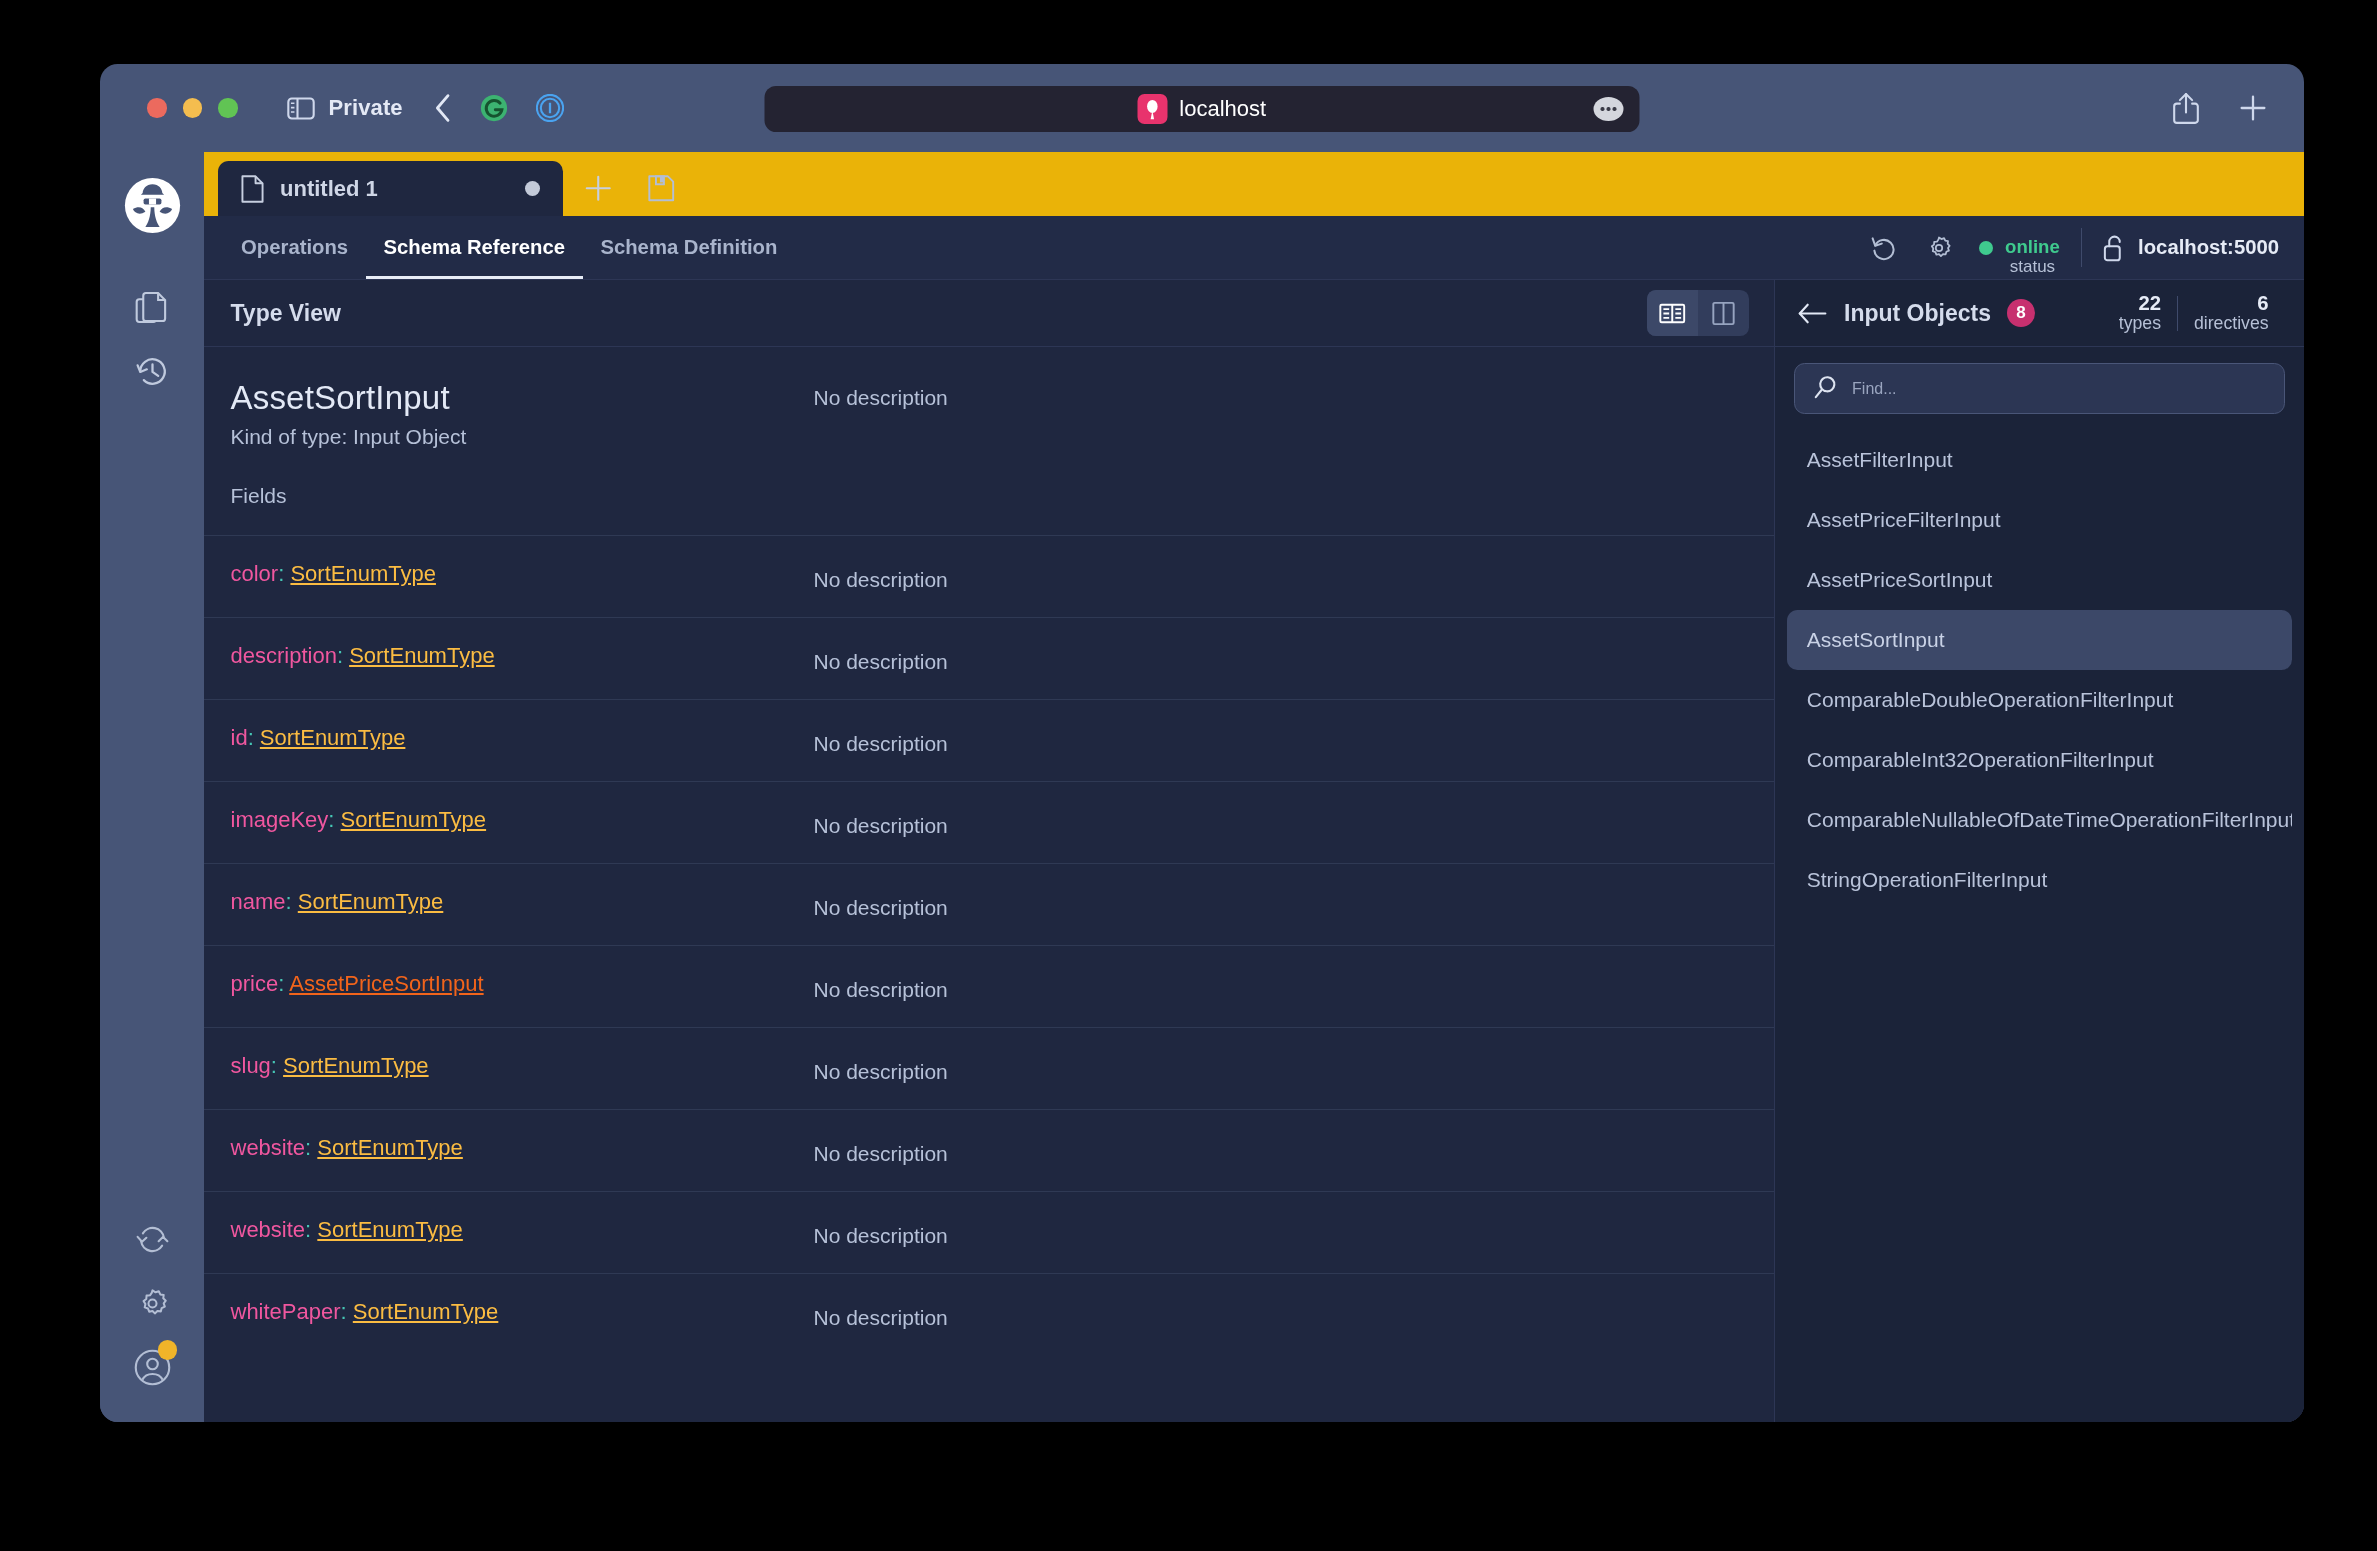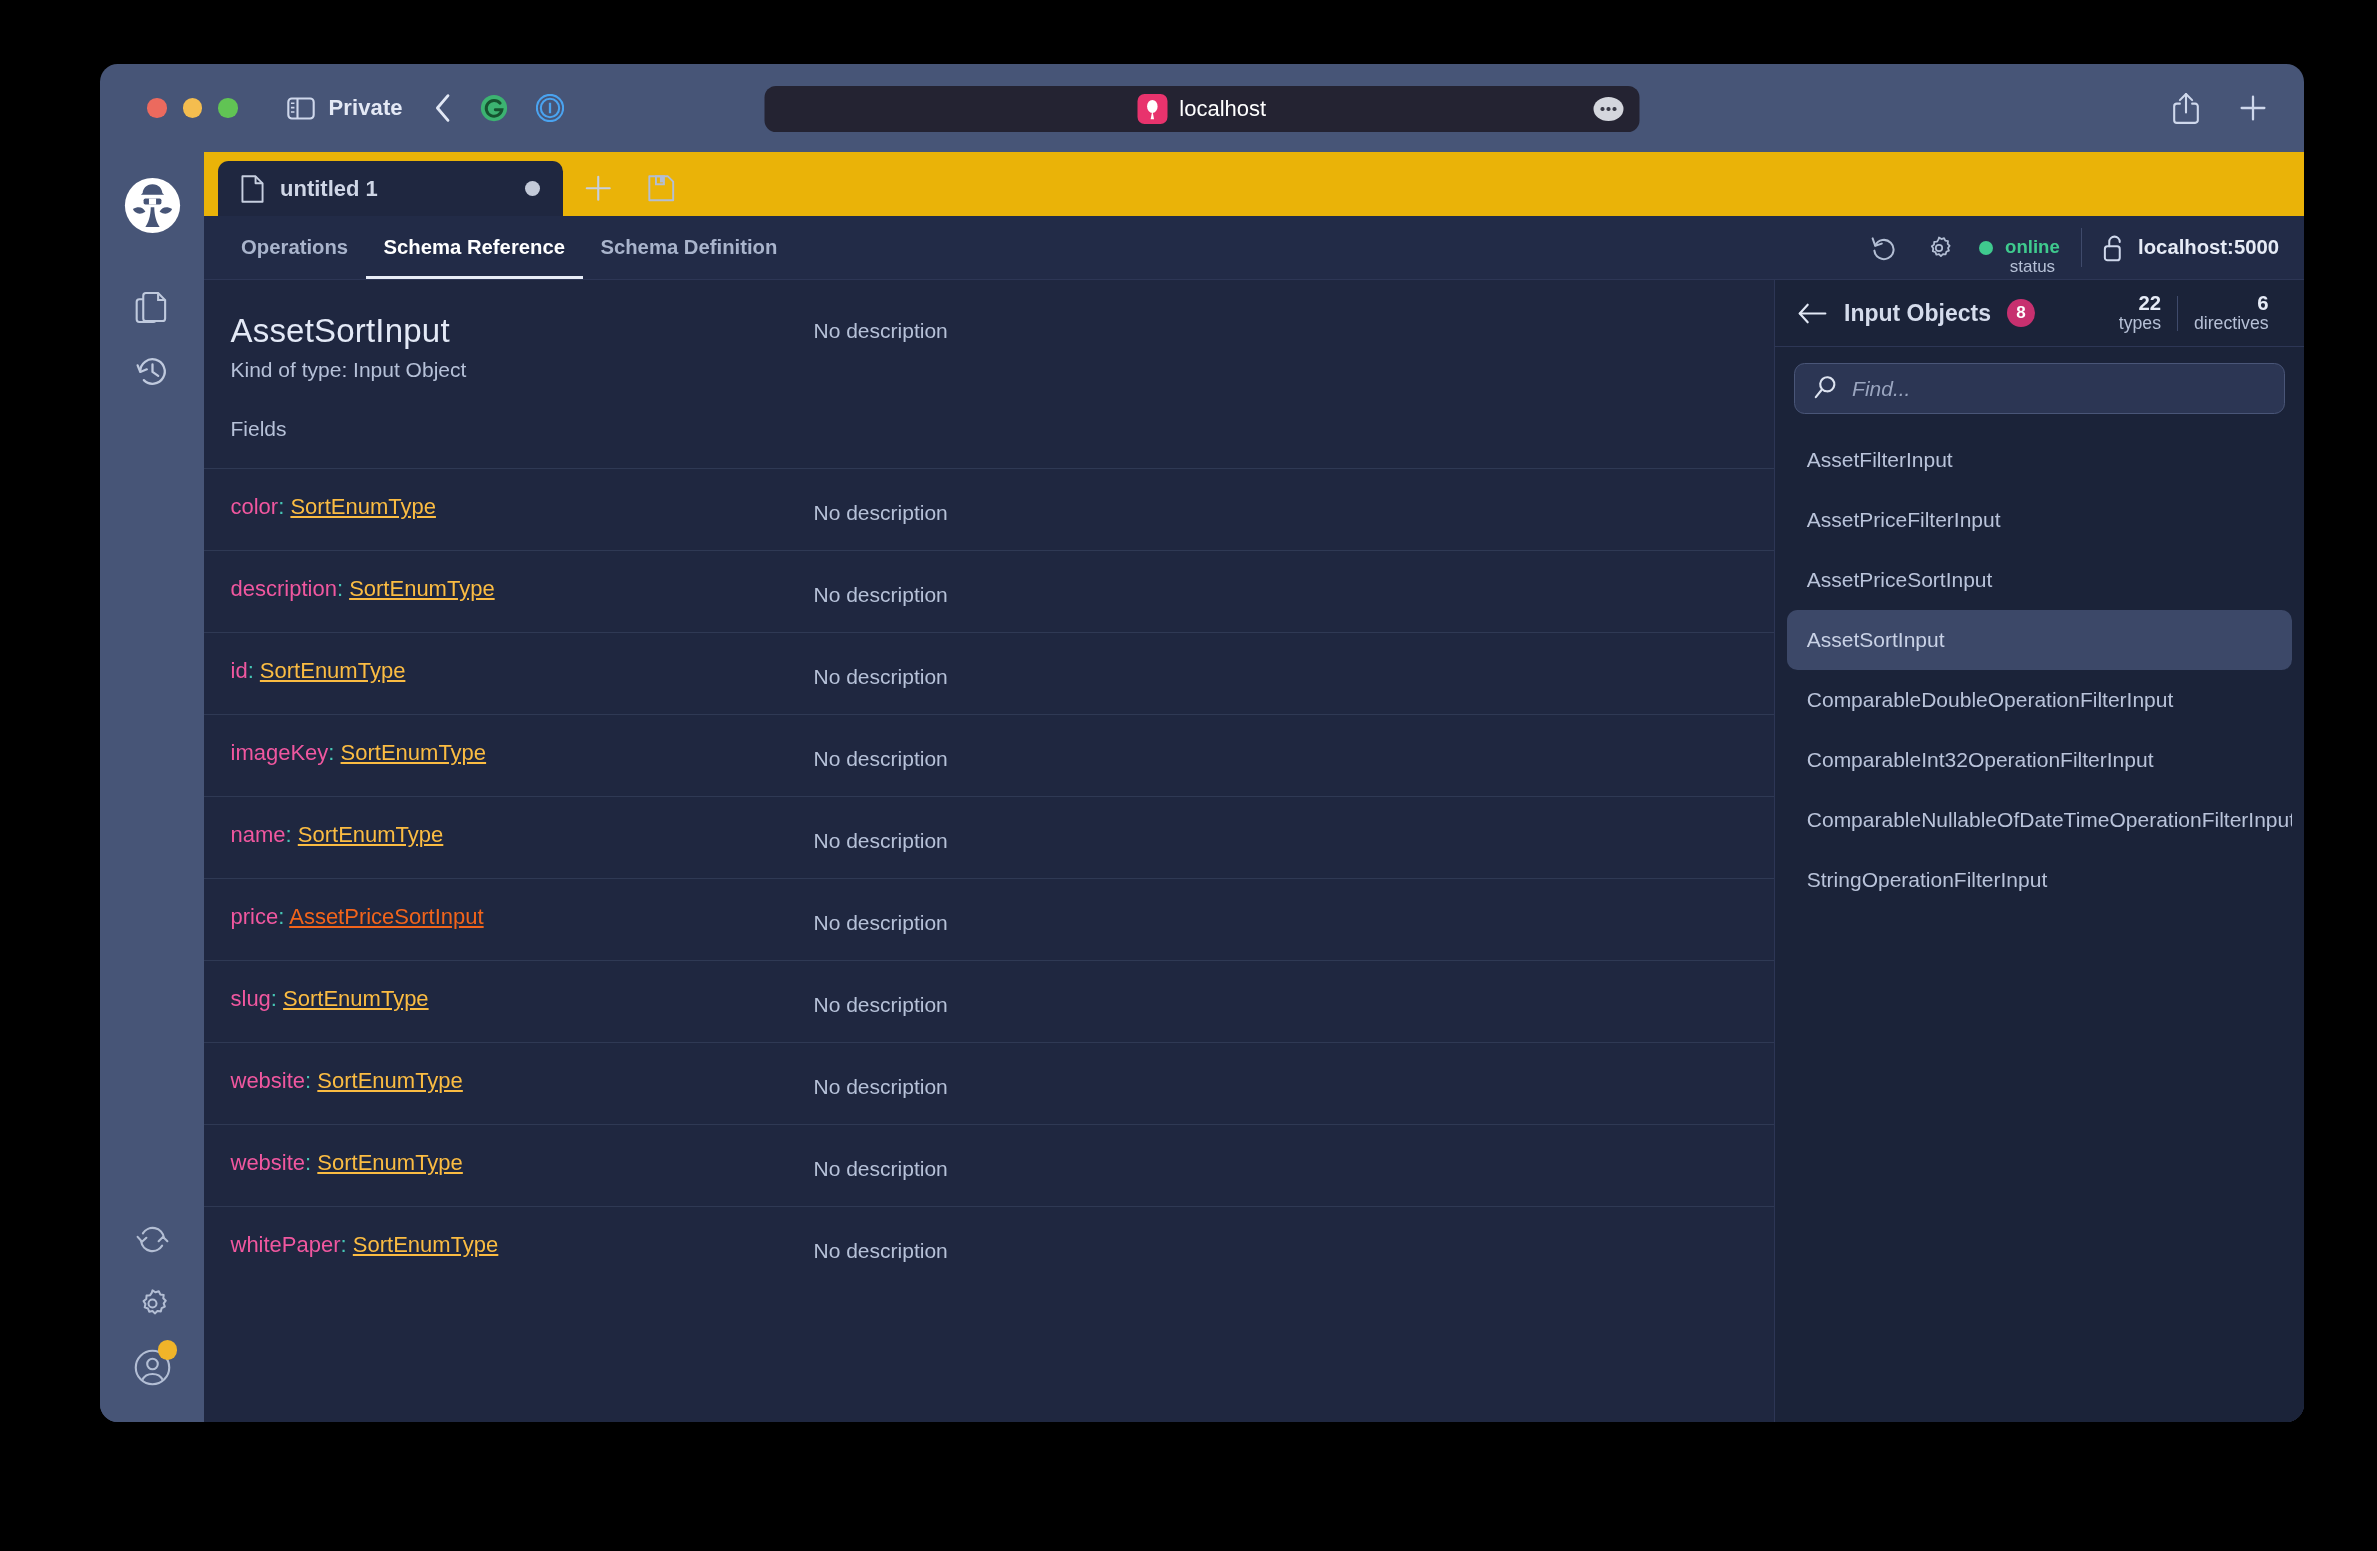--- a/index.html
+++ b/index.html
@@ -287,23 +287,22 @@
     background: #2c3category;
     background: #2c3654;
     border: 0.9px solid #4a5678;
     border-radius: 10.6px;
     display: flex; align-items: center;
     padding: 0 17.7px; gap: 14px;
   }
   .search-input {
     flex: 1 1 auto;
     background: transparent; border: none; outline: none;
-    color: #14b8a6; font-size: 21px;
+    color: #14b8a6; font-size: 16px;
     font-family: "Liberation Sans", sans-serif;
-    font-style: italic;
   }
   .search-input::placeholder { color: #9aa5bf; }
 
   .type-list { padding: 7px 12.4px; overflow: hidden; }
   .type-item {
     height: 60px;
     display: flex; align-items: center;
     padding: 0 19.4px;
     color: #b9c3da; font-size: 21px;
     border-radius: 10.6px;
@@ -521,20 +520,43 @@
                 </svg>
             </span>
             <span class="endpoint-text">localhost:5000</span>
           </div>
         </div>
       </div>
 
       <div class="content">
 
         <div class="typeview">
+          <div class="typeview-head">
+            <span class="typeview-title">Type View</span>
+            <div class="viewtoggle">
+              <span class="vt-btn active">
+                <svg width="26.5" height="23" viewBox="0 0 30 26">
+                    <rect x="1.5" y="3" width="27" height="20" rx="1.5" fill="none" stroke="#ffffff" stroke-width="2.2"></rect>
+                    <line x1="15" y1="3" x2="15" y2="23" stroke="#ffffff" stroke-width="2.2"></line>
+                    <line x1="5" y1="8" x2="11.5" y2="8" stroke="#ffffff" stroke-width="2"></line>
+                    <line x1="5" y1="13" x2="11.5" y2="13" stroke="#ffffff" stroke-width="2"></line>
+                    <line x1="5" y1="18" x2="11.5" y2="18" stroke="#ffffff" stroke-width="2"></line>
+                    <line x1="18.5" y1="8" x2="25" y2="8" stroke="#ffffff" stroke-width="2"></line>
+                    <line x1="18.5" y1="13" x2="25" y2="13" stroke="#ffffff" stroke-width="2"></line>
+                    <line x1="18.5" y1="18" x2="25" y2="18" stroke="#ffffff" stroke-width="2"></line>
+                  </svg>
+              </span>
+              <span class="vt-btn">
+                <svg width="23" height="25" viewBox="0 0 26 28">
+                    <rect x="1.5" y="2" width="23" height="24" rx="1.5" fill="none" stroke="#97a4c0" stroke-width="2.2"></rect>
+                    <line x1="13" y1="2" x2="13" y2="26" stroke="#97a4c0" stroke-width="2.2"></line>
+                  </svg>
+              </span>
+            </div>
+          </div>
 
           <div class="typeview-body">
             <div class="type-header">
               <div class="type-header-left">
                 <div class="type-name">AssetSortInput</div>
                 <div class="type-kind">Kind of type: Input Object</div>
                 <div class="type-fields-label">Fields</div>
               </div>
               <div class="no-desc">No description</div>
             </div>

